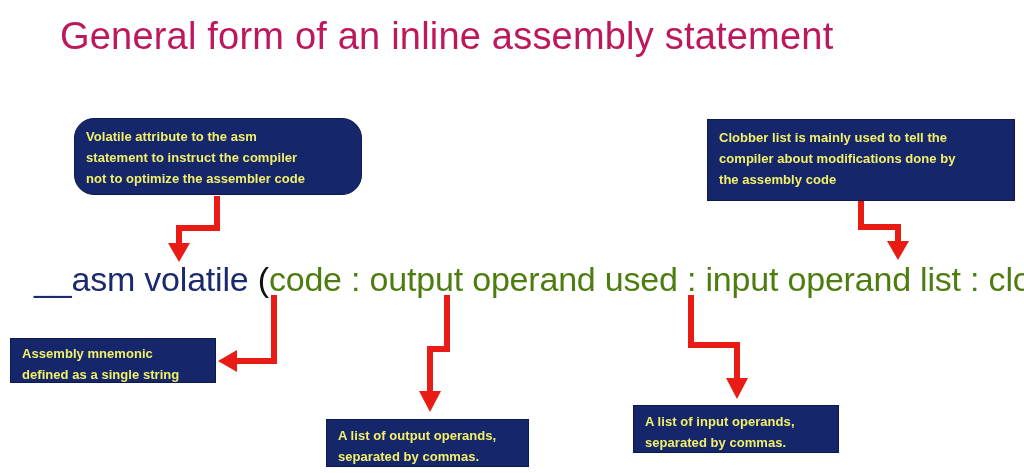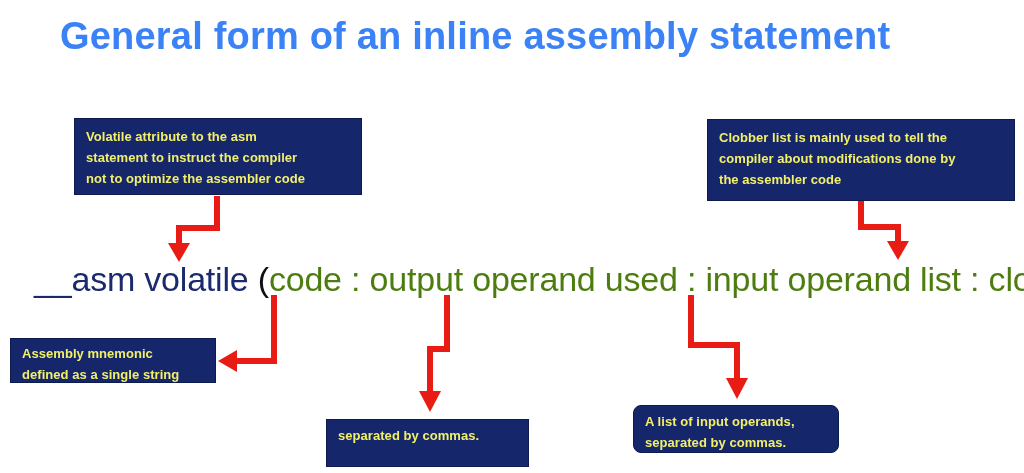--- a/index.html
+++ b/index.html
@@ -25,22 +25,22 @@
   }
 
   
   #slide-title {
     position: absolute;
     left: 60px;
     top: 12px;
     width: 900px;
     font-family: "Liberation Sans", sans-serif;
     font-size: 38px;
-    font-weight: 700;
-    color: #3b82f6;
+    font-weight: 400;
+    color: #be185d;
     letter-spacing: 0.2px;
     white-space: nowrap;
     line-height: 48px;
   }
 
   
   .callout {
     position: absolute;
     background: #16266b;
     border: 1px solid #0c1a4d;
@@ -48,25 +48,25 @@
     font-family: "Liberation Sans", sans-serif;
     font-weight: bold;
     font-size: 13px;
     line-height: 21px;
     box-sizing: border-box;
     padding: 7px 10px 7px 11px;
     letter-spacing: 0.05px;
   }
   .callout .line { display: block; white-space: nowrap; }
 
-  #callout-volatile { left: 74px;  top: 118px; width: 288px; height: 77px; }
+  #callout-volatile { left: 74px;  top: 118px; width: 288px; height: 77px; border-radius: 20px; }
   #callout-clobber  { left: 707px; top: 119px; width: 308px; height: 82px; }
   #callout-mnemonic { left: 10px;  top: 338px; width: 206px; height: 45px; padding-top: 4px; }
   #callout-output   { left: 326px; top: 419px; width: 203px; height: 48px; padding-top: 5px; }
-  #callout-input    { left: 633px; top: 405px; width: 206px; height: 48px; padding-top: 5px; border-radius: 8px; }
+  #callout-input    { left: 633px; top: 405px; width: 206px; height: 48px; padding-top: 5px; }
 
   
   #code-line {
     position: absolute;
     left: 34px;
     top: 257px;
     white-space: nowrap;
     font-family: "Liberation Sans", sans-serif;
     font-size: 34px;
     font-weight: 400;
@@ -128,29 +128,30 @@
 
   <div class="callout" id="callout-volatile">
     <span class="line">Volatile attribute to the asm</span>
     <span class="line">statement to instruct the compiler</span>
     <span class="line">not to optimize the assembler code</span>
   </div>
 
   <div class="callout" id="callout-clobber">
     <span class="line">Clobber list is mainly used to tell the</span>
     <span class="line">compiler about modifications done by</span>
-    <span class="line">the assembler code</span>
+    <span class="line">the assembly code</span>
   </div>
 
   <div class="callout" id="callout-mnemonic">
     <span class="line">Assembly mnemonic</span>
     <span class="line">defined as a single string</span>
   </div>
 
   <div class="callout" id="callout-output">
+    <span class="line">A list of output operands,</span>
     <span class="line">separated by commas.</span>
   </div>
 
   <div class="callout" id="callout-input">
     <span class="line">A list of input operands,</span>
     <span class="line">separated by commas.</span>
   </div>
 
   <div id="code-line">
     <span class="tok-navy">__asm volatile </span><span class="tok-black">(</span><span class="tok-red">code</span><span class="tok-red"> : </span><span class="tok-red">output operand used</span><span class="tok-red"> : </span><span class="tok-red">input operand list</span><span class="tok-red"> : </span><span class="tok-red">clobber list</span>

